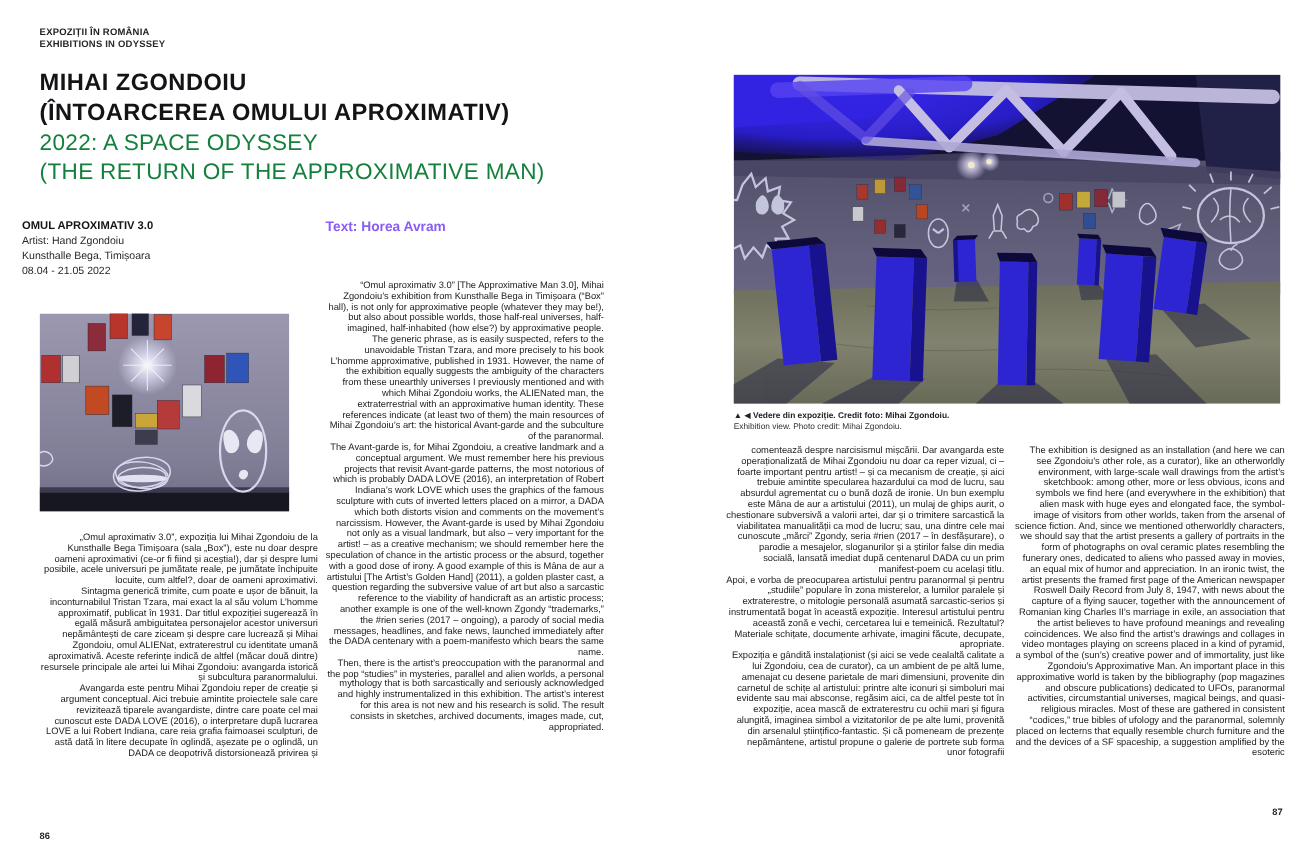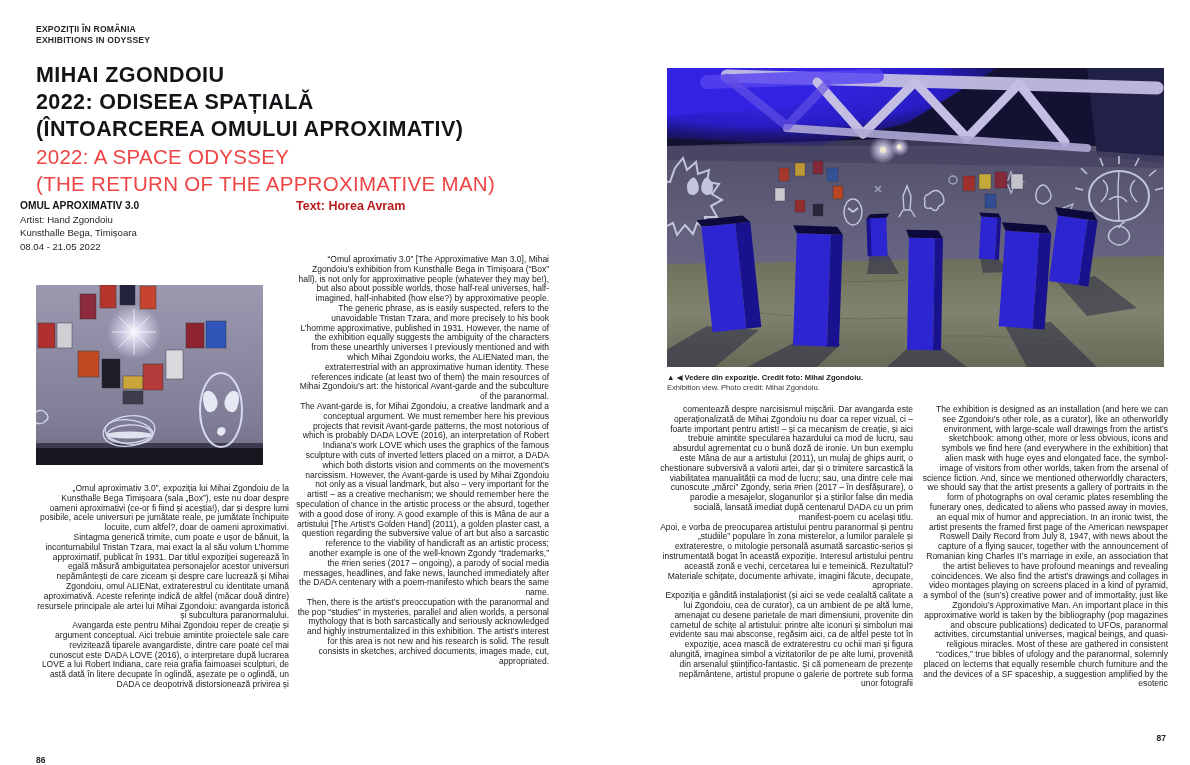--- a/index.html
+++ b/index.html
@@ -28,27 +28,27 @@
   .abs{position:absolute;}
 
   
   .eyebrow{left:36px;top:24px;line-height:11px;font-size:8.6px;letter-spacing:.2px;}
   .eyebrow .l1{font-weight:700;}
   .eyebrow .l2{font-weight:600;color:#2a2a2e;}
 
   
   .title-block{left:36px;top:62px;width:560px;}
   .title-line-ro{font-weight:800;font-size:21.5px;line-height:27px;letter-spacing:.4px;color:#141418;}
-  .title-line-en{font-weight:400;font-size:20.5px;line-height:27px;letter-spacing:.3px;color:#ef4444;}
+  .title-line-en{font-weight:400;font-size:20.5px;line-height:27px;letter-spacing:.3px;color:#15803d;}
 
   
   .info-block{left:20px;top:199px;font-size:9.6px;line-height:13.5px;color:#27272b;}
   .info-block .info-title{font-weight:700;font-size:10.2px;color:#151518;}
 
-  .byline{left:296px;top:199px;font-weight:700;font-size:12.5px;color:#b91c1c;}
+  .byline{left:296px;top:199px;font-weight:700;font-size:12.5px;color:#8b5cf6;}
 
   
   .col{font-size:8.5px;line-height:9.8px;color:#222226;text-align:right;}
   .col .para{margin:0;}
   .col-ro-left{left:36px;top:484px;width:253px;}
   .col-en-mid{left:296px;top:255px;width:253px;}
   .col-ro-right{left:660px;top:405px;width:253px;}
   .col-en-right{left:922px;top:405px;width:246px;}
 
   
@@ -69,21 +69,20 @@
 <body>
 
 <div class="abs eyebrow">
   <div class="l1">EXPOZIȚII ÎN ROMÂNIA</div>
   <div class="l2">EXHIBITIONS IN ODYSSEY</div>
 </div>
 
 <div class="abs title-block">
   <div>
       <div class="title-line-ro">MIHAI ZGONDOIU</div>
-      <div class="title-line-ro">2022: ODISEEA SPAȚIALĂ</div>
       <div class="title-line-ro">(ÎNTOARCEREA OMULUI APROXIMATIV)</div>
     </div>
   <div>
       <div class="title-line-en">2022: A SPACE ODYSSEY</div>
       <div class="title-line-en">(THE RETURN OF THE APPROXIMATIVE MAN)</div>
     </div>
 </div>
 
 <div class="abs info-block">
   <div class="info-title">OMUL APROXIMATIV 3.0</div>

